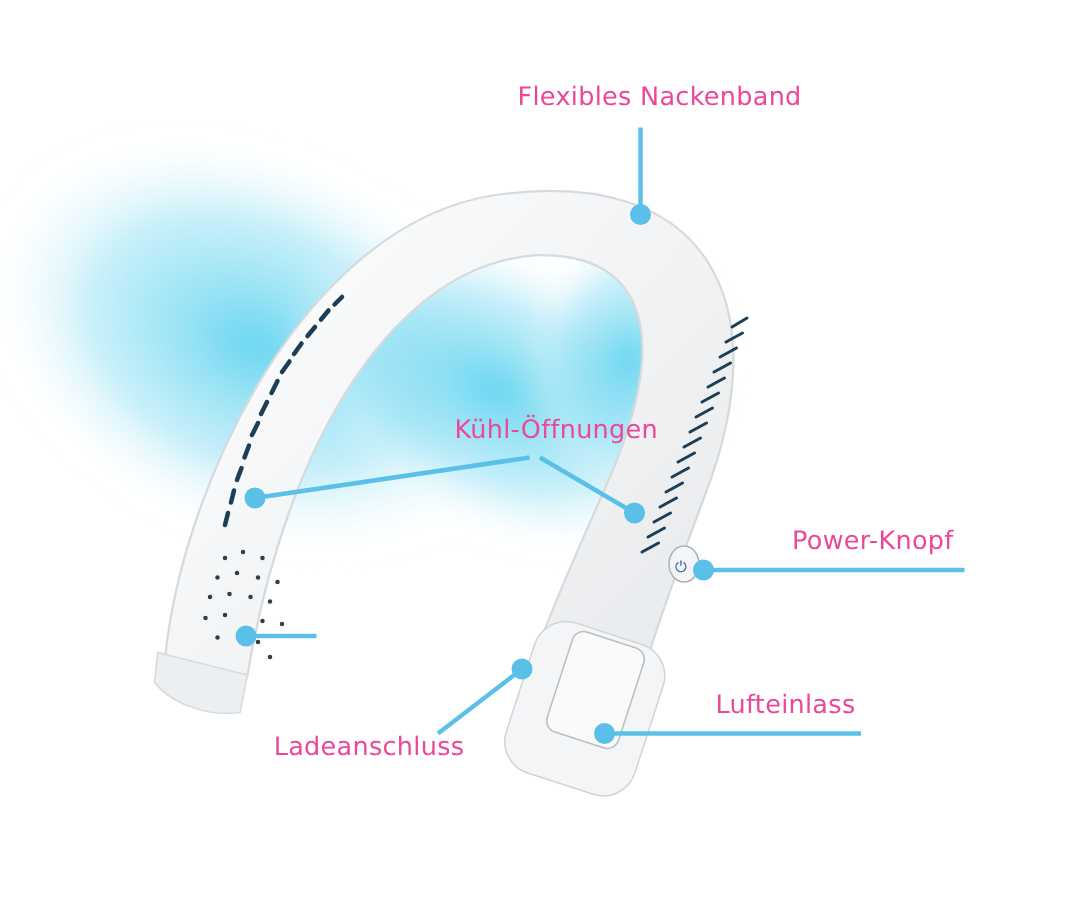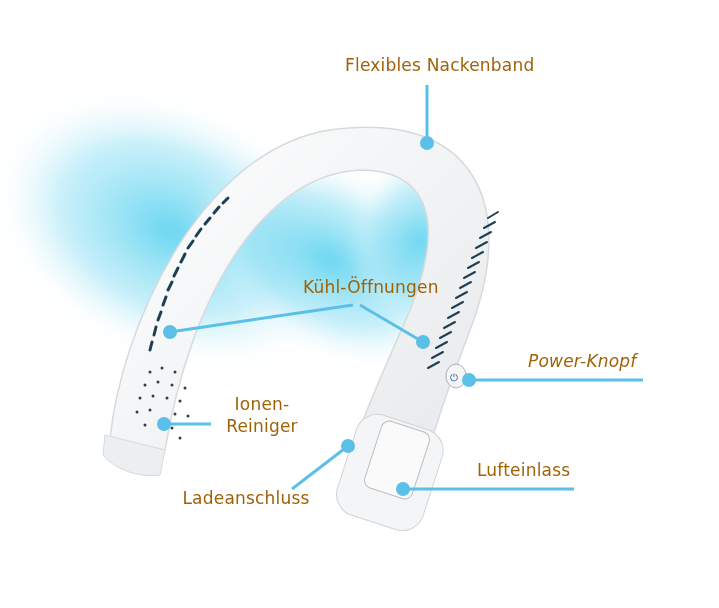--- a/index.html
+++ b/index.html
@@ -1,18 +1,18 @@
 <!DOCTYPE html>
 <html><head>
 <meta charset="utf-8">
 <style>
   html, body { margin:0; padding:0; background:#ffffff; }
   body { width:719px; height:608px; position:relative; overflow:hidden; font-family:"DejaVu Sans", sans-serif; }
   .stage { position:absolute; left:0; top:0; width:719px; height:608px; }
-  .label { position:absolute; color:#a16207; font-family:"DejaVu Sans", sans-serif; font-size:17px; letter-spacing:0.2px; line-height:22px; white-space:nowrap; }
+  .label { position:absolute; color:#ec4899; font-family:"DejaVu Sans", sans-serif; font-size:17px; letter-spacing:0.2px; line-height:22px; white-space:nowrap; }
   .label.center { text-align:center; }
   svg { position:absolute; left:0; top:0; }
 </style>
 </head>
 <body>
 
 <div class="stage">
   <svg width="719" height="608" viewBox="0 0 719 608">
     <defs>
       <radialGradient id="air" cx="0.5" cy="0.5" r="0.5">
@@ -117,22 +117,18 @@
         <circle cx="164" cy="424" r="7" stroke="none"></circle>
       <line x1="348" y1="446" x2="292" y2="489"></line>
         <circle cx="348" cy="446" r="7" stroke="none"></circle>
       <line x1="403" y1="489" x2="574" y2="489"></line>
         <circle cx="403" cy="489" r="7" stroke="none"></circle>
     </g>
   </svg>
 
   <div class="label" style="left:345px; top:54px;">Flexibles Nackenband</div>
   <div class="label" style="left:283px; top:276px;margin-left:20px;">Kühl-Öffnungen</div>
-  <div class="label" style="left:528px; top:350px;font-style:italic;">Power-Knopf</div>
-  <div class="label center" style="left:222px; top:393px; width:80px;">
-    <div>Ionen-</div>
-    <div>Reiniger</div>
-  </div>
+  <div class="label" style="left:528px; top:350px;">Power-Knopf</div>
   <div class="label" style="left:477px; top:459px;">Lufteinlass</div>
   <div class="label center" style="left:176px; top:487px; width:140px;">
     <div>Ladeanschluss</div>
   </div>
 </div>
 
 </body></html>

